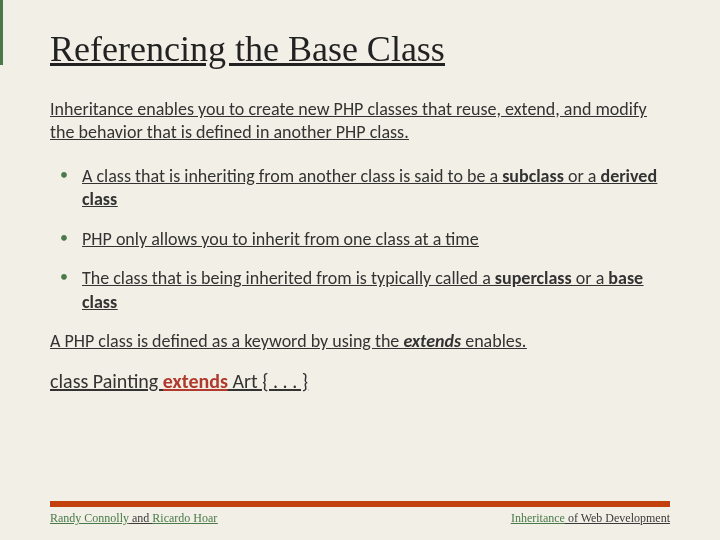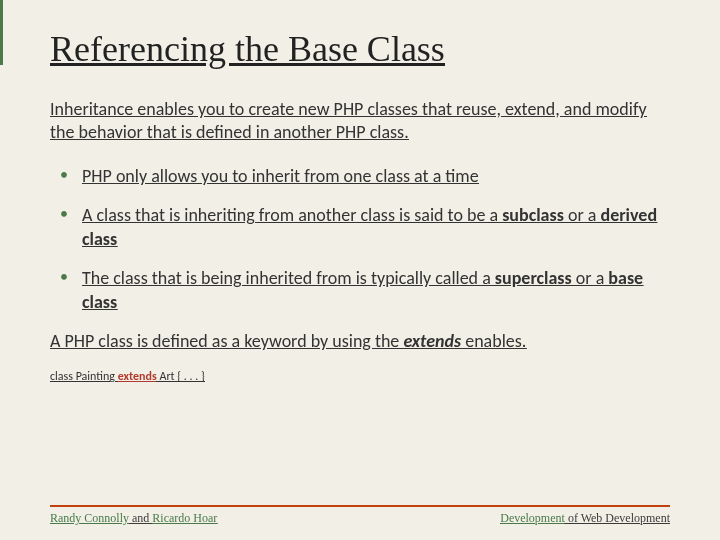--- a/index.html
+++ b/index.html
@@ -50,30 +50,30 @@
   .bold { font-weight: 700; }
   .italic { font-style: italic; }
   .para {
     font-size: 18px;
     line-height: 1.3;
     color: #333;
     margin-bottom: 16px;
   }
   .kw-red { color: #b03a2e; font-weight: 700; }
   .code-line {
-    font-size: 12px;
+    font-size: 20px;
     color: #333;
     margin-bottom: 32px;
   }
   .footer {
     position: absolute;
     bottom: 14px;
     left: 50px;
     right: 50px;
-    border-top: 2px solid #c2410c;
+    border-top: 6px solid #c2410c;
     padding-top: 4px;
     font-family: 'Times New Roman', Georgia, serif;
     font-size: 12px;
     color: #3a3a3a;
     display: flex;
     justify-content: space-between;
   }
   .footer .name { color: #4a7a4a; }
   .footer-left, .footer-right { white-space: nowrap; }
   .accent-bar {
@@ -89,38 +89,38 @@
 <body>
 
 <div class="accent-bar"></div>
 
 <h1 class="title">Referencing the Base Class</h1>
 
 <p class="intro">Inheritance enables you to create new PHP classes that reuse, extend, and modify the behavior that is defined in another PHP class.</p>
 
 <ul class="bullets">
   <li>
-    <span>PHP only allows you to inherit from one class at a time</span><span class="bold"></span><span></span><span class="bold"></span><span></span>
+    <span>A class that is inheriting from another class is said to be a </span><span class="bold">subclass</span><span> or a </span><span class="bold">derived class</span><span></span>
   </li>
   <li>
-    <span>A class that is inheriting from another class is said to be a </span><span class="bold">subclass</span><span> or a </span><span class="bold">derived class</span><span></span>
+    <span>PHP only allows you to inherit from one class at a time</span><span class="bold"></span><span></span><span class="bold"></span><span></span>
   </li>
   <li>
     <span>The class that is being inherited from is typically called a </span><span class="bold">superclass</span><span> or a </span><span class="bold">base class</span><span></span>
   </li>
 </ul>
 
 <p class="para">
   <span>A PHP class is defined as a keyword by using the </span><span class="bold italic">extends</span><span> enables.</span>
 </p>
 
 <p class="code-line">
   <span>class Painting </span><span class="kw-red">extends</span><span> Art { . . . }</span>
 </p>
 
 <div class="footer">
   <div class="footer-left">
     <span class="name">Randy Connolly</span><span> and </span><span class="name">Ricardo Hoar</span>
   </div>
   <div class="footer-right">
-    <span class="name">Development</span><span> of Web Development</span>
+    <span class="name">Inheritance</span><span> of Web Development</span>
   </div>
 </div>
 
 </body></html>

